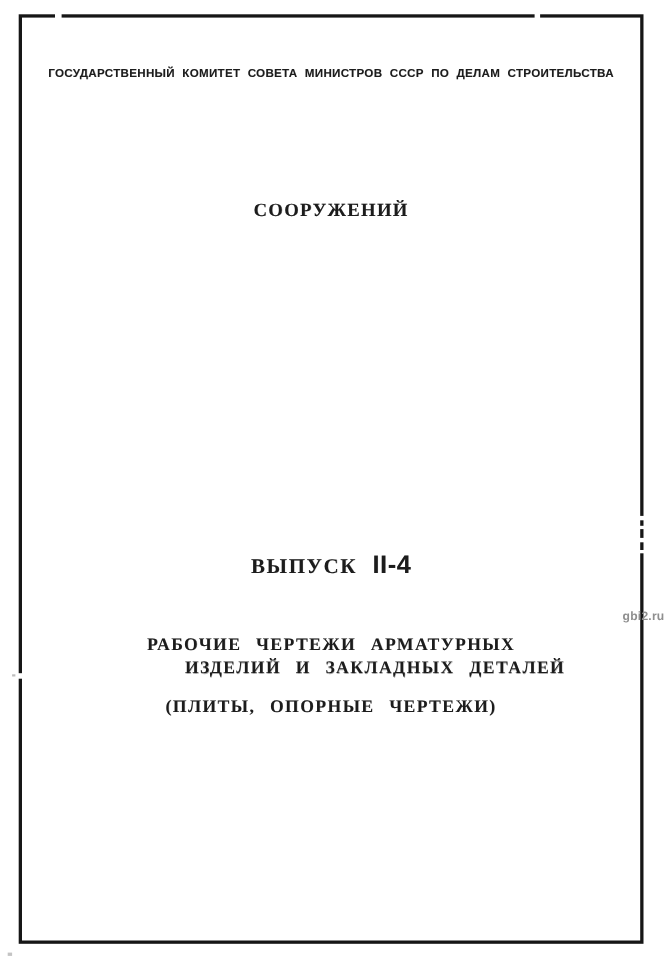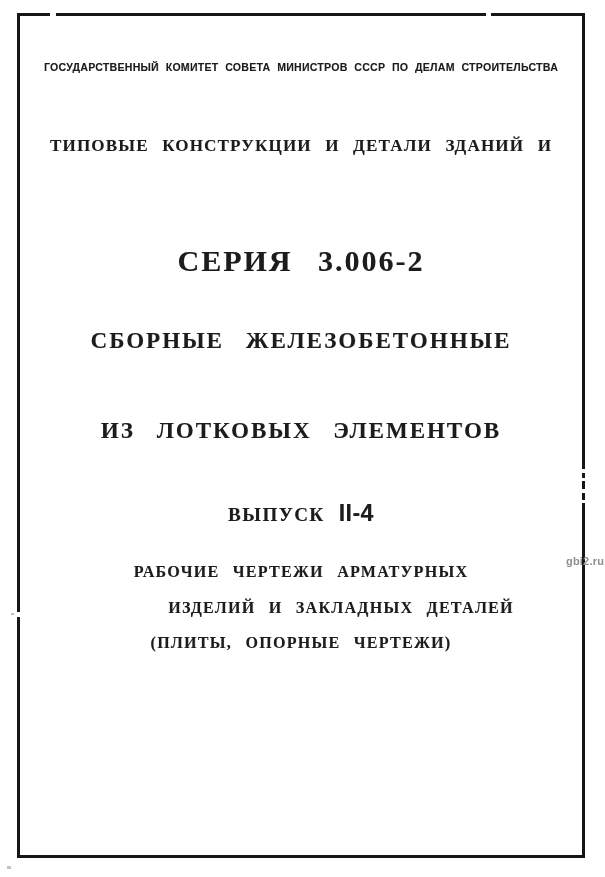--- a/index.html
+++ b/index.html
@@ -74,21 +74,21 @@
     font-family: "Liberation Sans", sans-serif;
     font-size: 23px;
     letter-spacing: 0.5px;
     margin-left: 14px;
   }
   .subtitle-line {
     font-size: 16px;
     letter-spacing: 1.3px;
     word-spacing: 8px;
   }
-  .sub1 { top: 563px; }
+  .sub1 { top: 578px; }
   .sub2 { top: 599px; padding-left: 40px; }
   .sub3 { top: 634px; }
   
   .watermark {
     position: absolute;
     left: 566px;
     top: 555px;
     font-family: "Liberation Sans", sans-serif;
     font-size: 11px;
     font-weight: bold;
@@ -120,29 +120,26 @@
 </head>
 <body>
 
 <div class="page">
 
   <div class="frame"></div>
 
   <div class="line header-line header1">ГОСУДАРСТВЕННЫЙ КОМИТЕТ СОВЕТА МИНИСТРОВ СССР ПО ДЕЛАМ СТРОИТЕЛЬСТВА</div>
 
 
-  <div class="line org1">ТИПОВЫЕ КОНСТРУКЦИИ И ДЕТАЛИ ЗДАНИЙ И</div>
+
+  <div class="line org2">СООРУЖЕНИЙ</div>
 
 
-  <div class="line series">СЕРИЯ 3.006-2</div>
-
-  <div class="line title-line title1">СБОРНЫЕ ЖЕЛЕЗОБЕТОННЫЕ</div>
 
 
-  <div class="line title-line title3">ИЗ ЛОТКОВЫХ ЭЛЕМЕНТОВ</div>
 
   <div class="line issue">
     <span>ВЫПУСК</span><span class="issue-num">II-4</span>
   </div>
 
   <div class="line subtitle-line sub1">РАБОЧИЕ ЧЕРТЕЖИ АРМАТУРНЫХ</div>
 
   <div class="line subtitle-line sub2">ИЗДЕЛИЙ И ЗАКЛАДНЫХ ДЕТАЛЕЙ</div>
 
   <div class="line subtitle-line sub3">(ПЛИТЫ, ОПОРНЫЕ ЧЕРТЕЖИ)</div>

